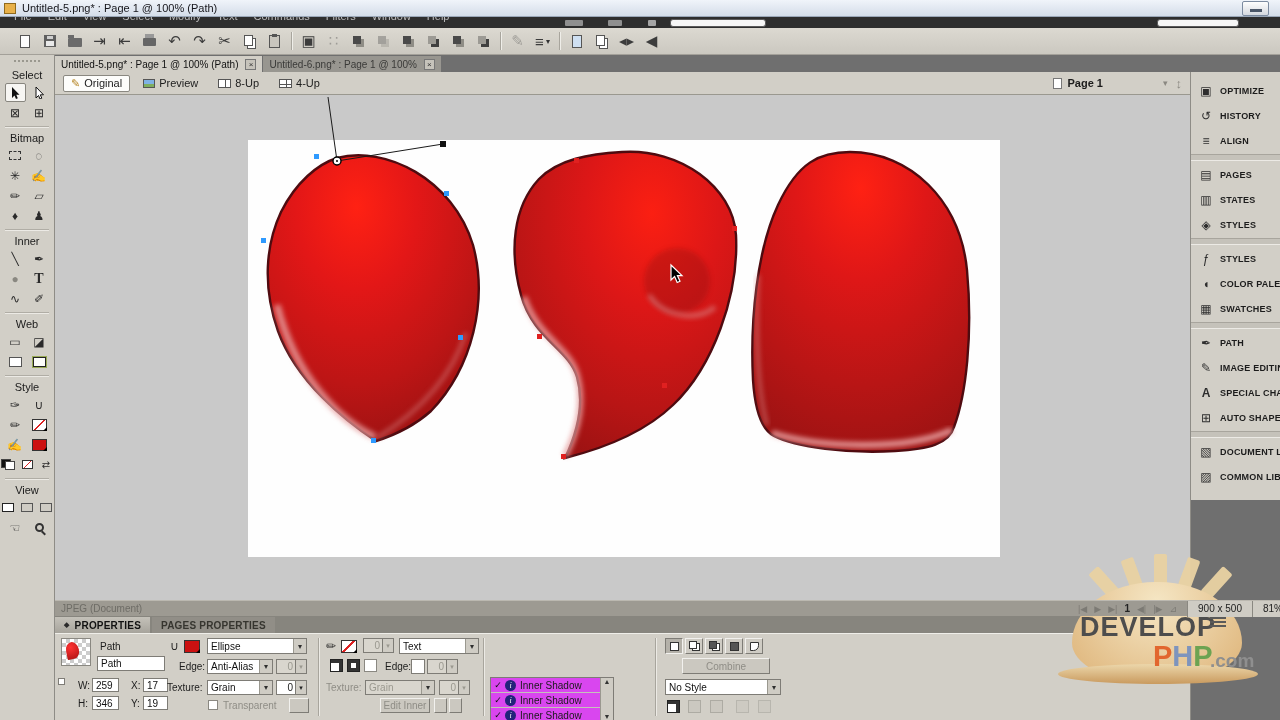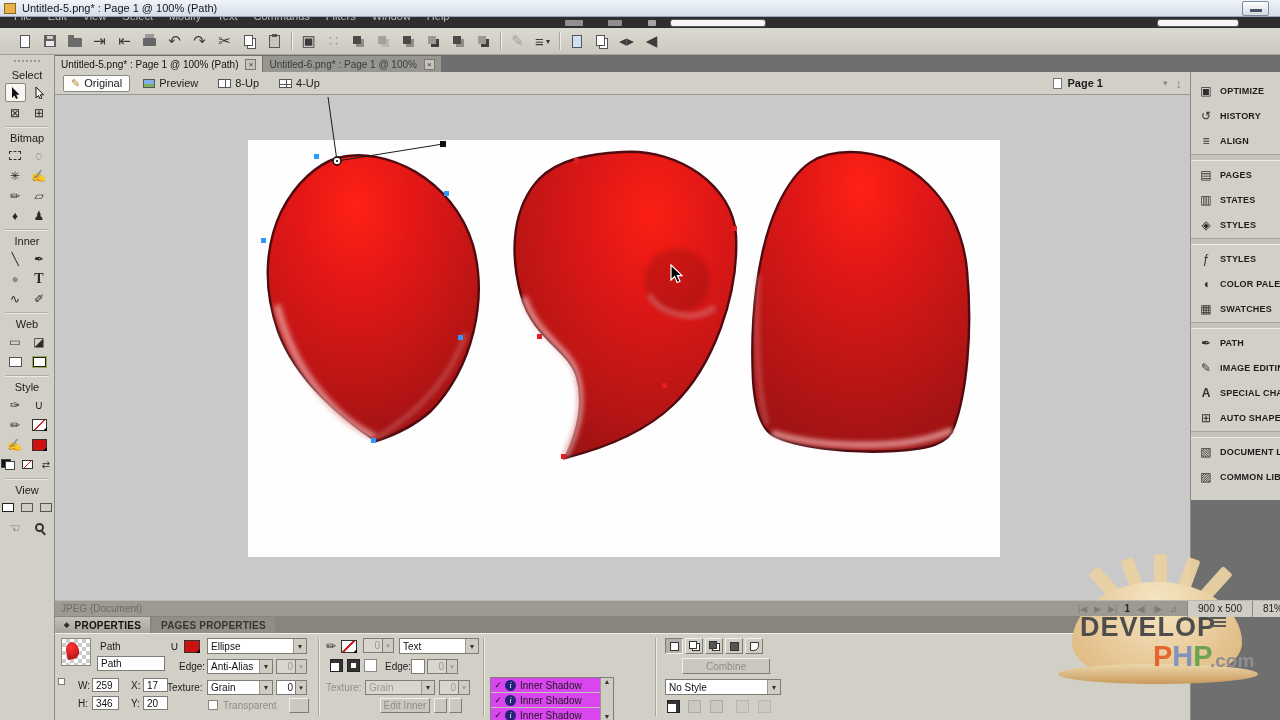--- a/index.html
+++ b/index.html
@@ -524,21 +524,21 @@
   <span class="a lbl" style="left:76px;top:46px">X:</span>
   <div class="fld num" style="left:88px;top:44px;width:25px;height:14px">
       <span>17</span>
     </div>
   <span class="a lbl" style="left:23px;top:64px">H:</span>
   <div class="fld num" style="left:37px;top:62px;width:27px;height:14px">
       <span>346</span>
     </div>
   <span class="a lbl" style="left:76px;top:64px">Y:</span>
   <div class="fld num" style="left:88px;top:62px;width:25px;height:14px">
-      <span>20</span>
+      <span>19</span>
     </div>
 
   <span class="a gi" style="left:115px;top:5px;font-size:12px;color:#2a2a2a" data-glyph="∪"></span>
   <span class="swp" style="left:129px;top:6px;width:16px;height:13px;background:#cc1111">
       <span class="cr"></span>
     </span>
   <div class="dd" style="left:152px;top:4px;width:100px;height:16px">
       <span class="tx">Ellipse</span>
       <span class="ar"></span>
     </div>

